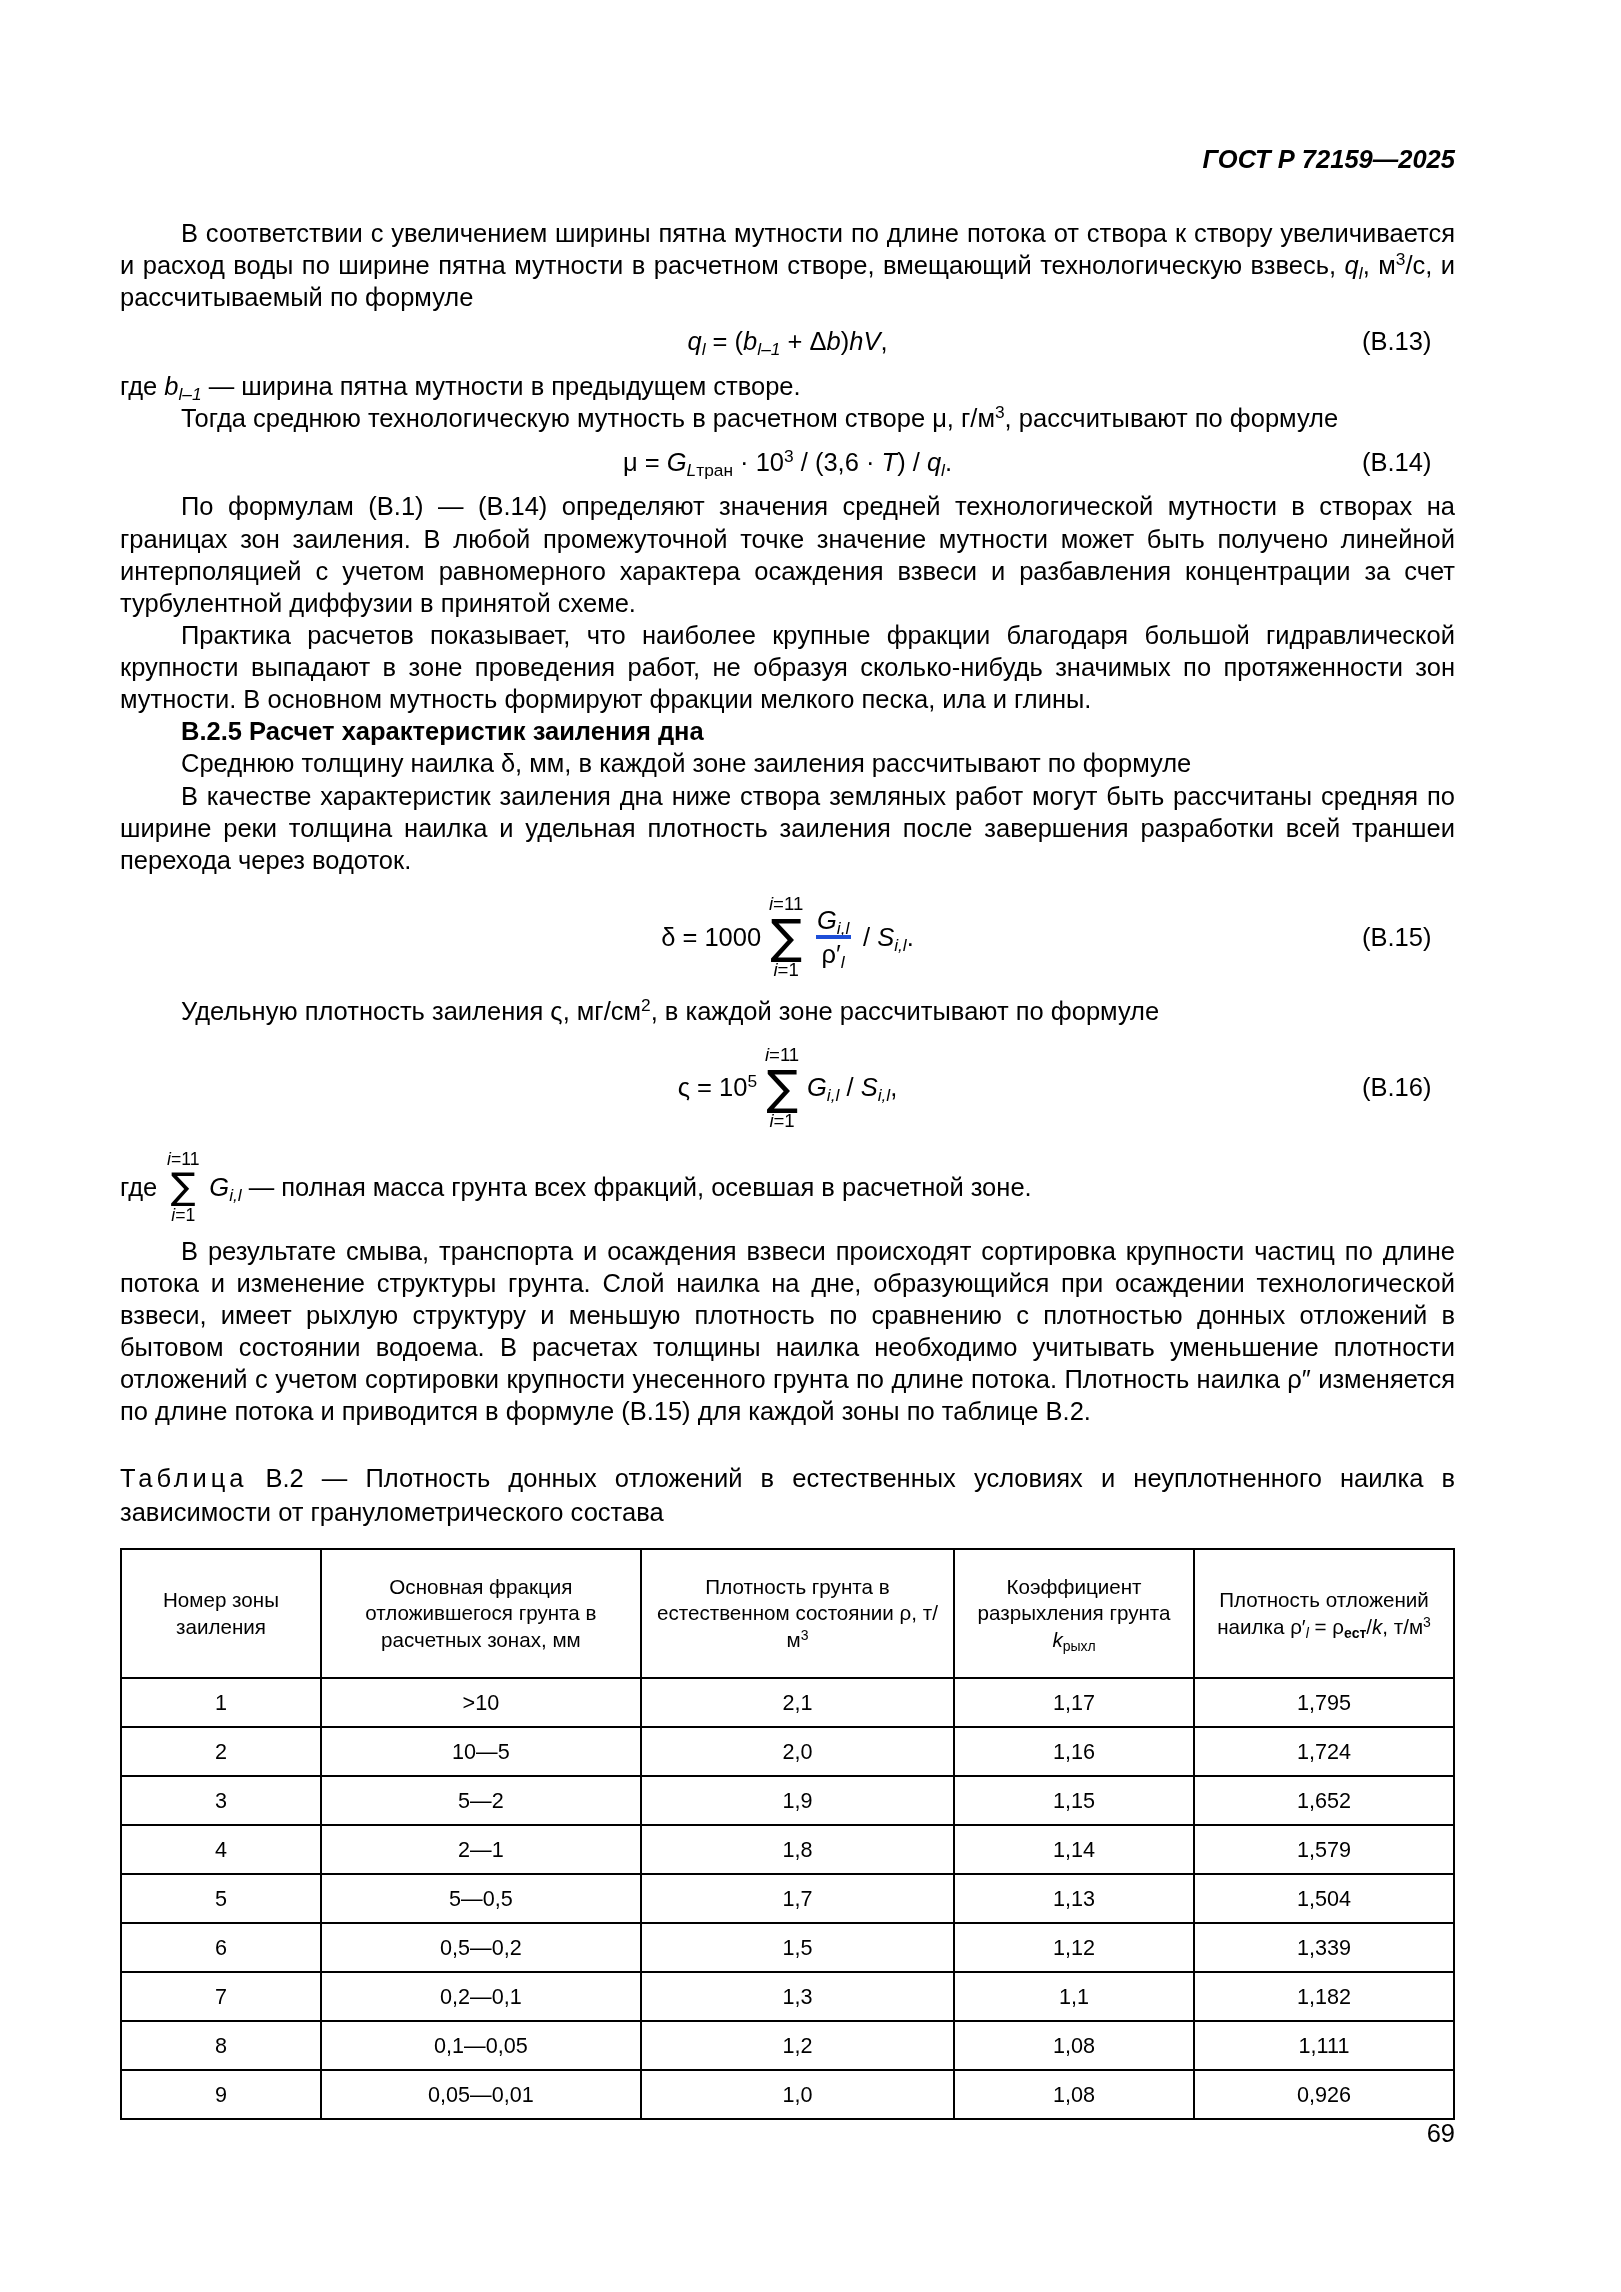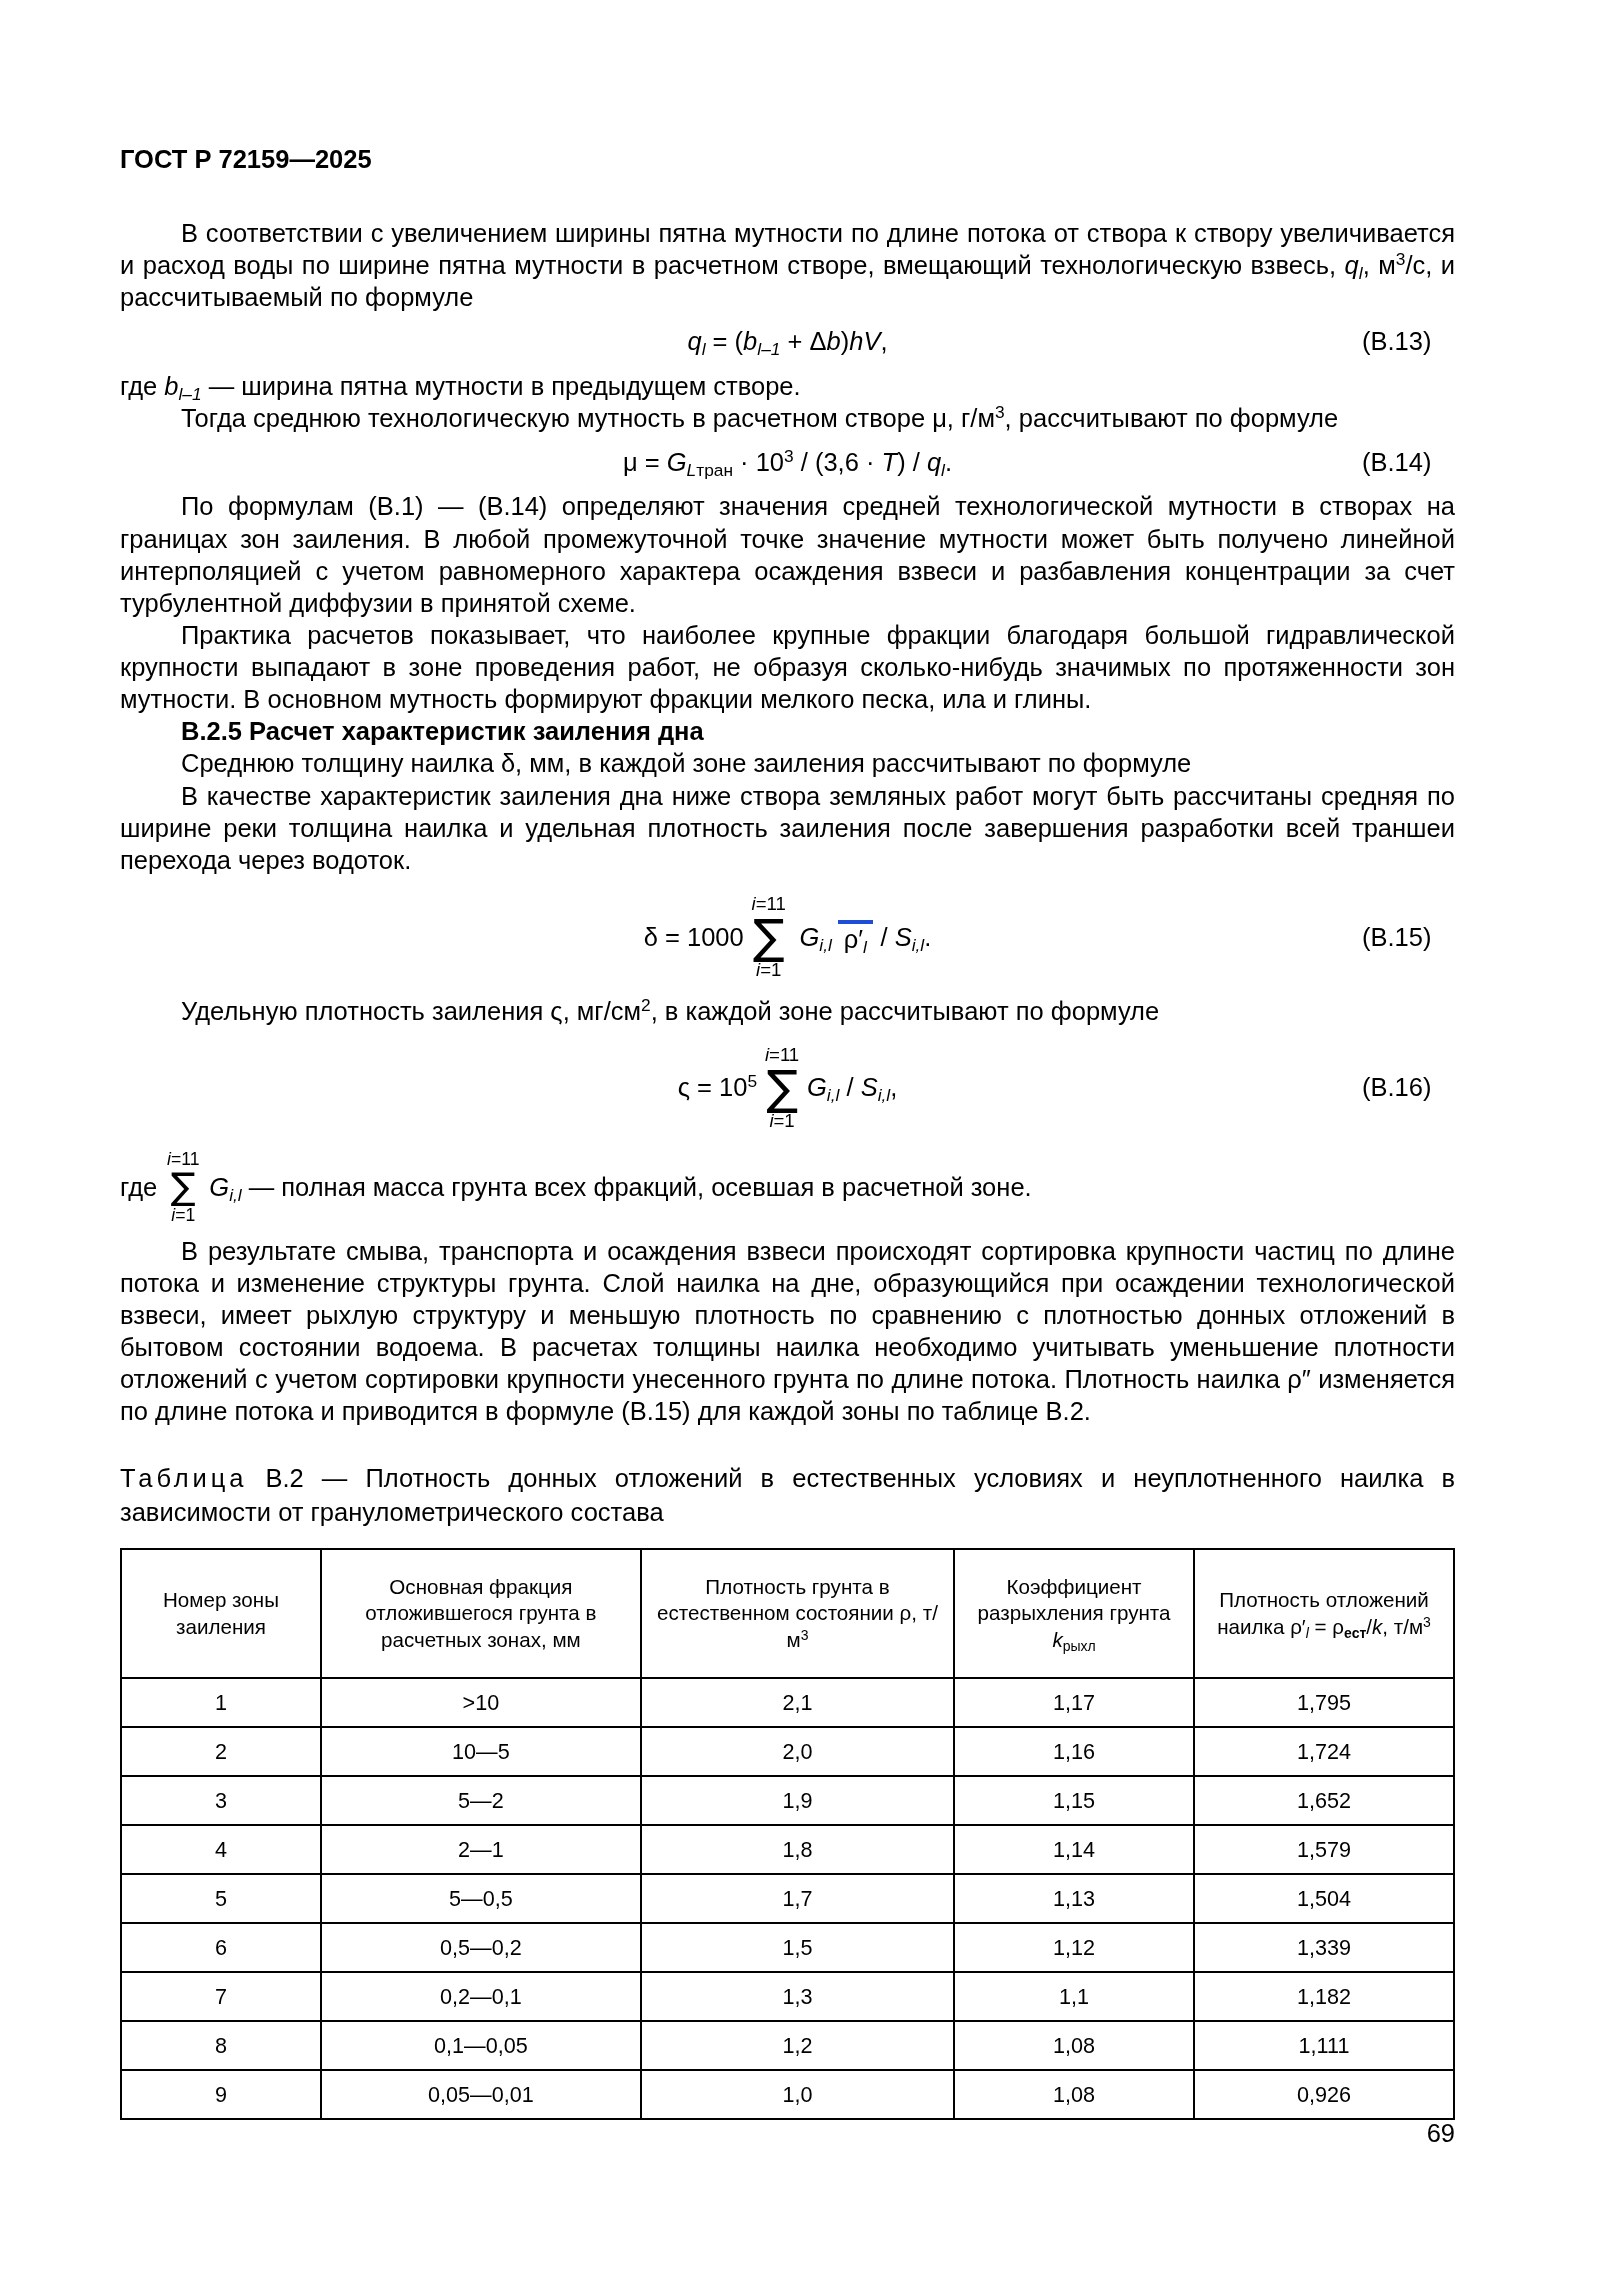--- a/index.html
+++ b/index.html
@@ -11,22 +11,24 @@
     font-size: 25.5px;
     position: relative;
     overflow: hidden;
   }
   .content {
     position: absolute;
     left: 120px; top: 145px;
     width: 1335px;
   }
   .doc-header {
+    text-align: right;
     font-weight: bold;
     margin: 0 0 43px 0;
+    font-style: italic;
   }
   p.para {
     margin: 0;
     text-align: justify;
     line-height: 1.26;
     text-indent: 61px;
   }
   p.noindent { text-indent: 0; }
   p.heading {
     margin: 0;
@@ -64,20 +66,21 @@
   .sum .lim { font-size: 18.6px; line-height: 1.15; }
   .sum .sym {
     font-family: "DejaVu Sans", sans-serif;
     font-size: 47px;
     line-height: 0.95;
   }
   .sum.small .lim { font-size: 17.6px; }
   .sum.small .sym { font-size: 37px; }
   .frac {
     display: inline-flex;
+    flex-direction: column;
     align-items: center;
     vertical-align: middle;
     line-height: 1.2;
   }
   .frac .num { padding: 0 5.9px; }
   .frac .den { border-top: 4px solid #1d4ed8; padding: 0 5.9px; }
   .where-sum {
     display: flex;
     align-items: center;
     gap: 9.8px;

